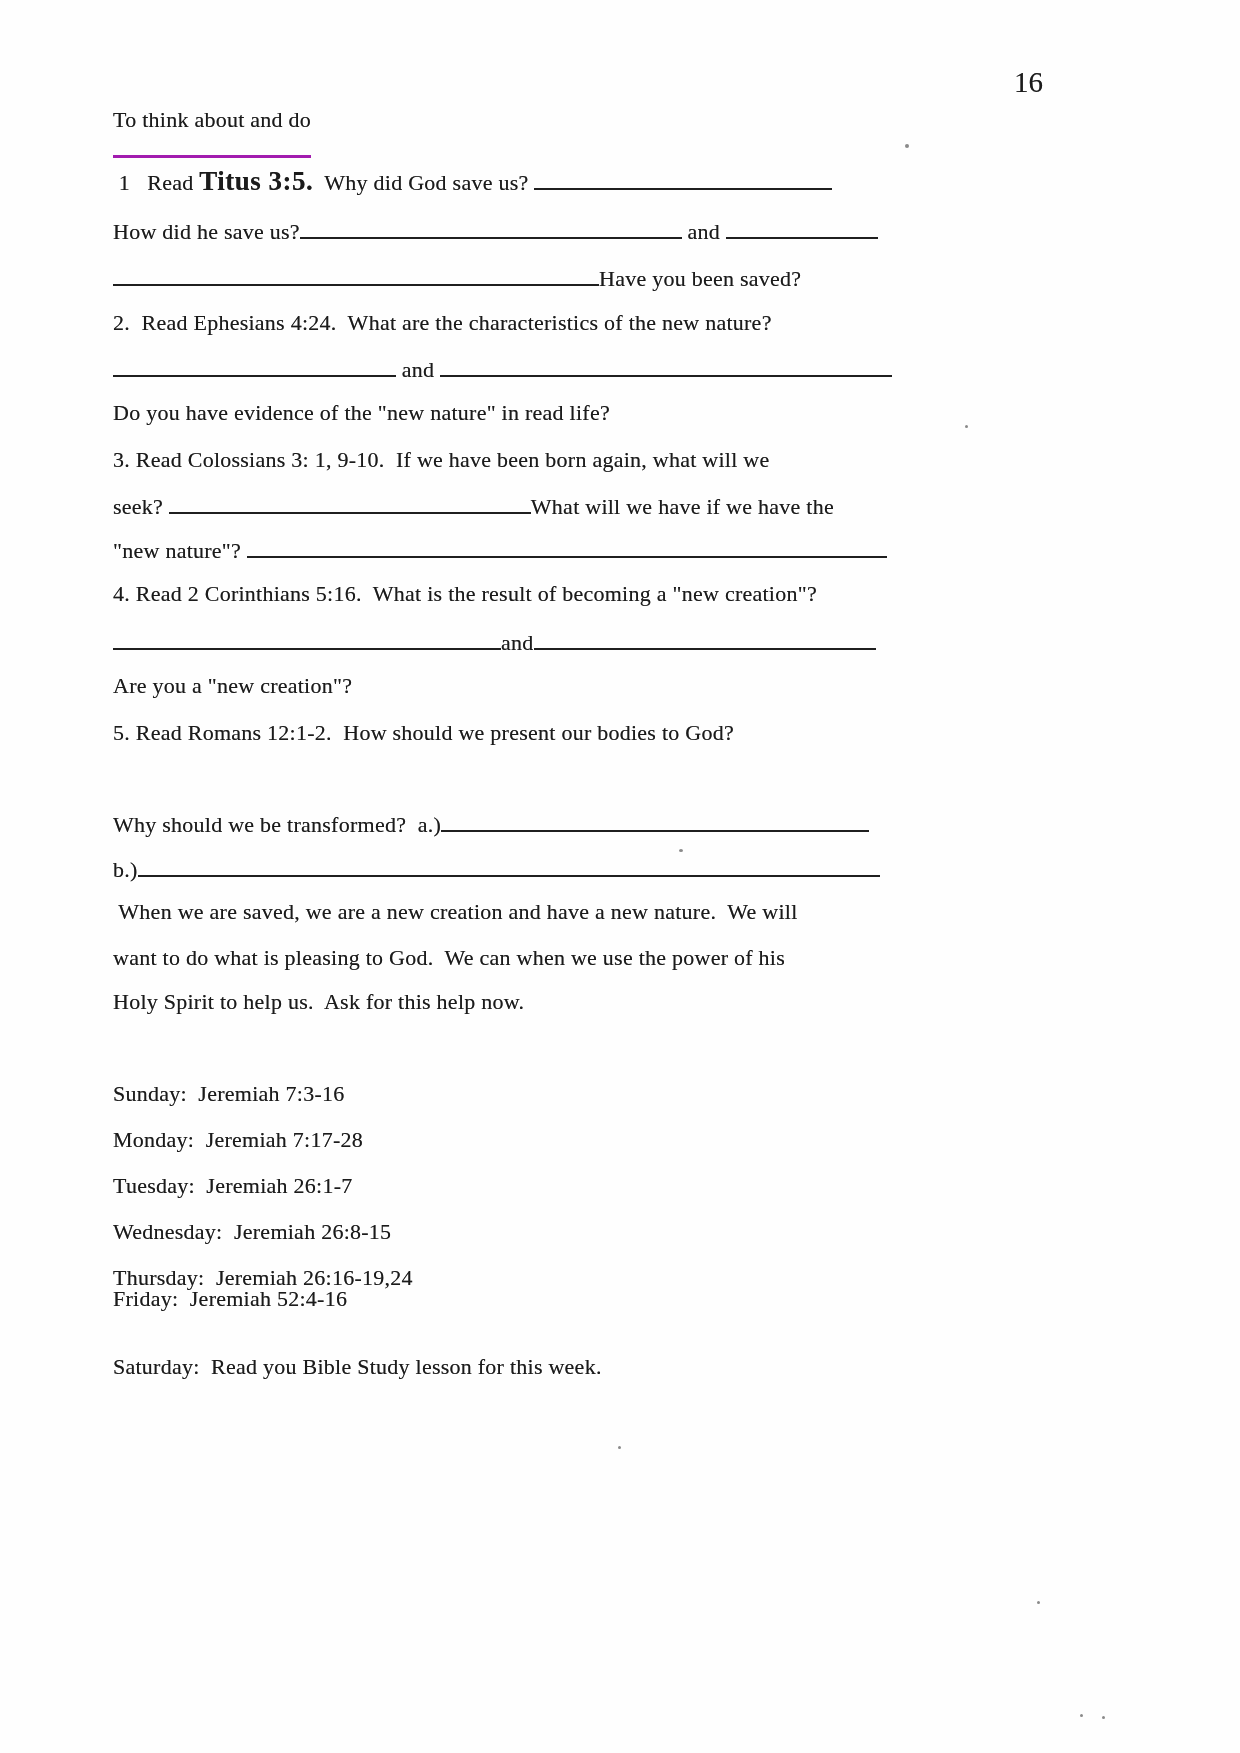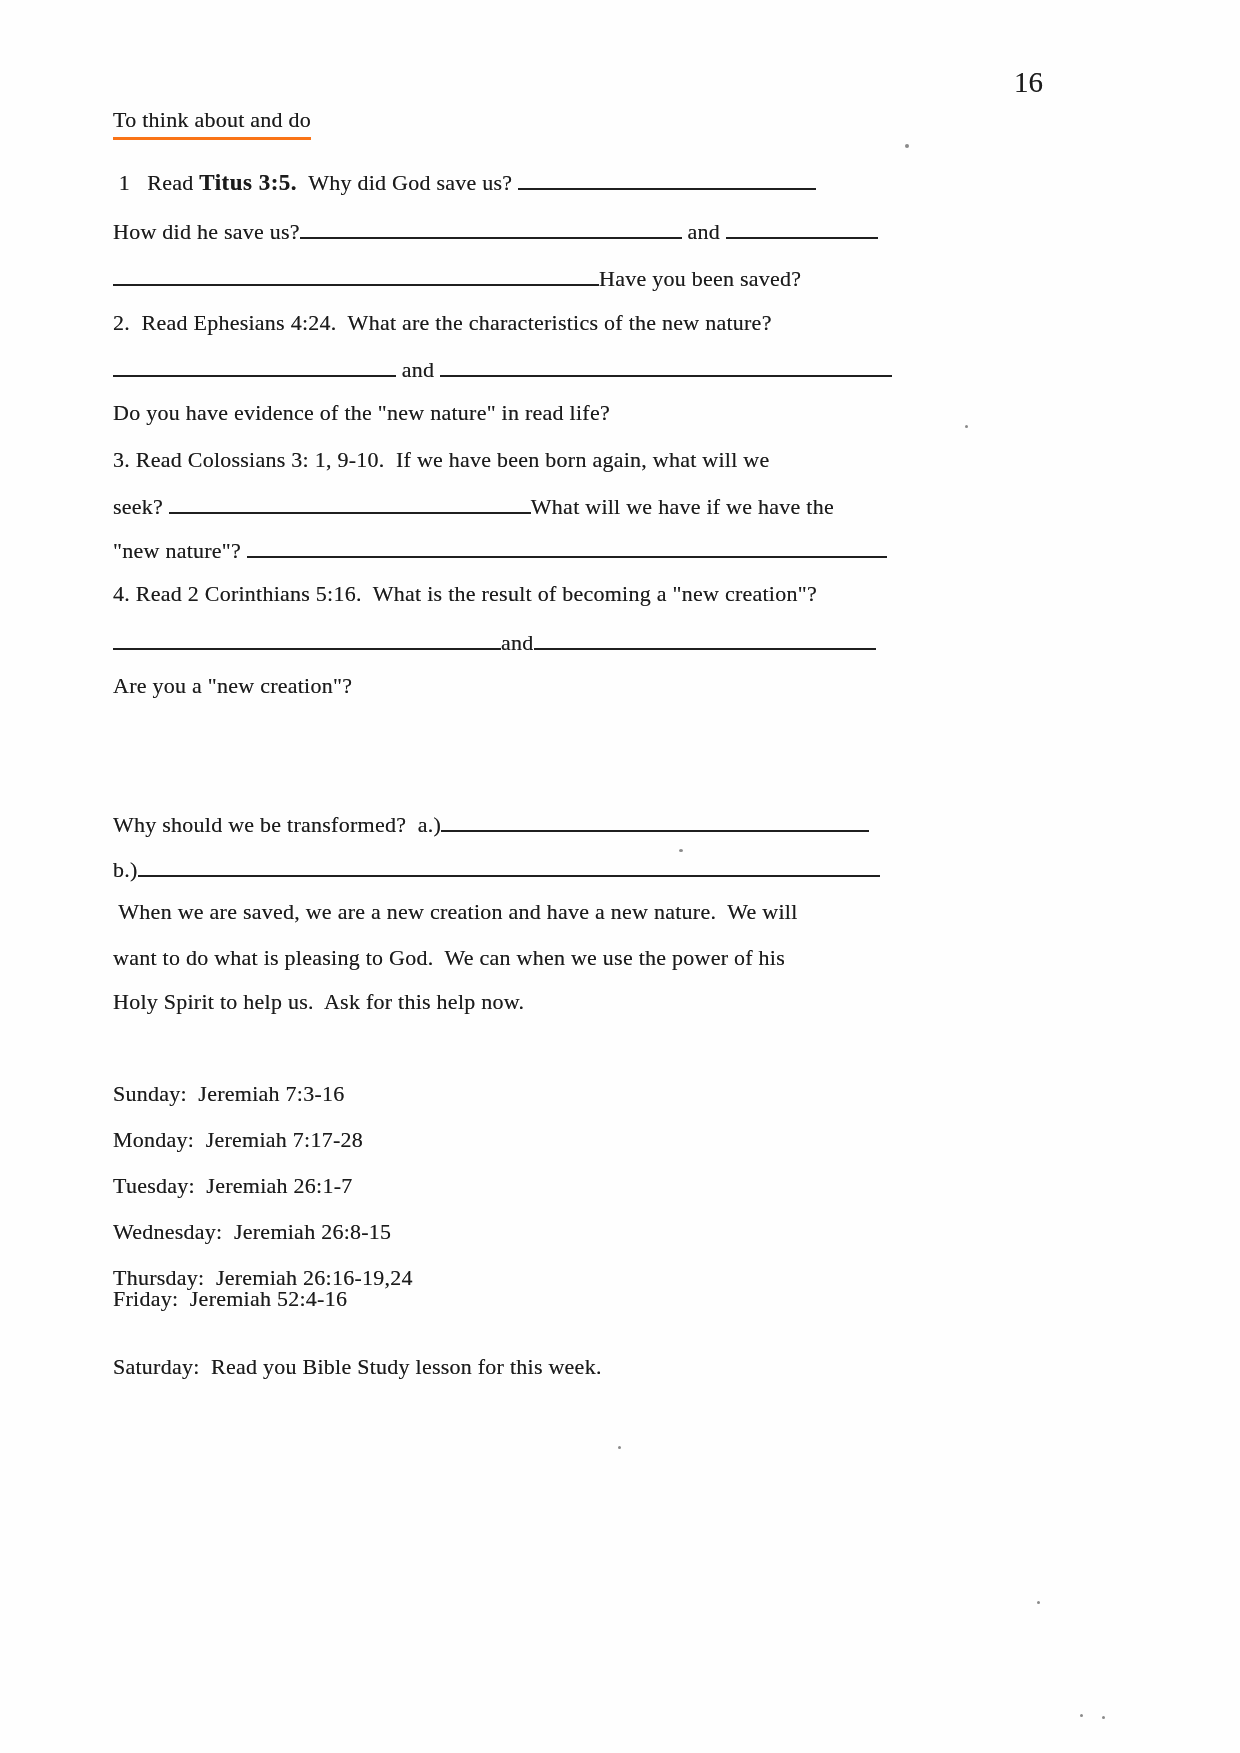--- a/index.html
+++ b/index.html
@@ -21,26 +21,26 @@
     letter-spacing:0.25px;
     line-height:30px;
   }
   .blank {
     display:inline-block;
     border-bottom:2px solid #1f1f1f;
     height:22px;
   }
   .u {
     display:inline-block;
-    border-bottom:3px solid #f97316;
-    padding-bottom:2px;
+    border-bottom:3px solid #a21caf;
+    padding-bottom:20px;
   }
   .ref {
     font-weight:bold;
-    font-size:23px;
+    font-size:27px;
     letter-spacing:0.5px;
   }
   .page-number {
     position:absolute;
     top:66px;
     left:1014px;
     font-size:29px;
   }
   .speck {
     position:absolute;
@@ -74,20 +74,21 @@
   <div class="line" style="top:490px"><span>seek? </span><span class="blank" style="width:362px"></span><span>What will we have if we have the</span></div>
 
   <div class="line" style="top:534px"><span>"new nature"? </span><span class="blank" style="width:640px"></span></div>
 
   <div class="line" style="top:579px"><span>4. Read 2 Corinthians 5:16.  What is the result of becoming a "new creation"?</span></div>
 
   <div class="line" style="top:626px"><span class="blank" style="width:388px"></span><span>and</span><span class="blank" style="width:342px"></span></div>
 
   <div class="line" style="top:671px"><span>Are you a "new creation"?</span></div>
 
+  <div class="line" style="top:718px"><span>5. Read Romans 12:1-2.  How should we present our bodies to God?</span></div>
 
 
   <div class="line" style="top:808px"><span>Why should we be transformed?  a.)</span><span class="blank" style="width:428px"></span></div>
 
   <div class="line" style="top:853px"><span>b.)</span><span class="blank" style="width:742px"></span></div>
 
   <div class="line" style="top:897px"><span> When we are saved, we are a new creation and have a new nature.  We will</span></div>
   <div class="line" style="top:943px"><span>want to do what is pleasing to God.  We can when we use the power of his</span></div>
   <div class="line" style="top:987px"><span>Holy Spirit to help us.  Ask for this help now.</span></div>
 

